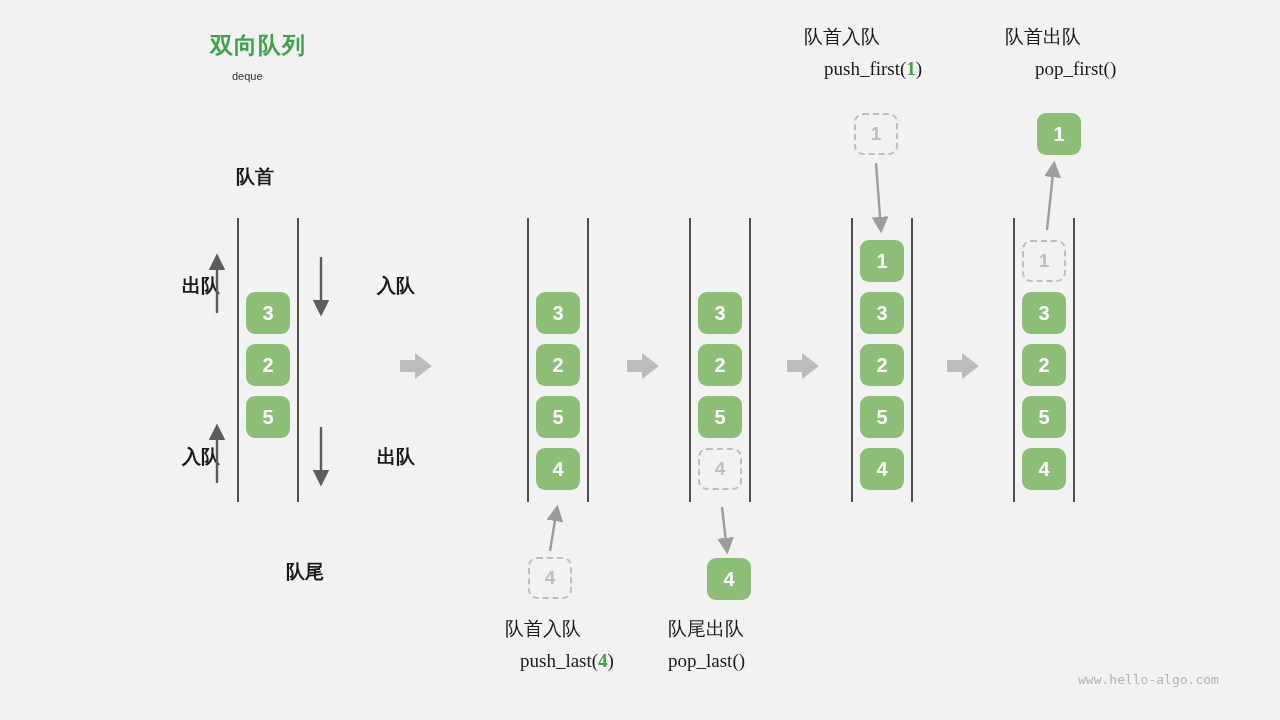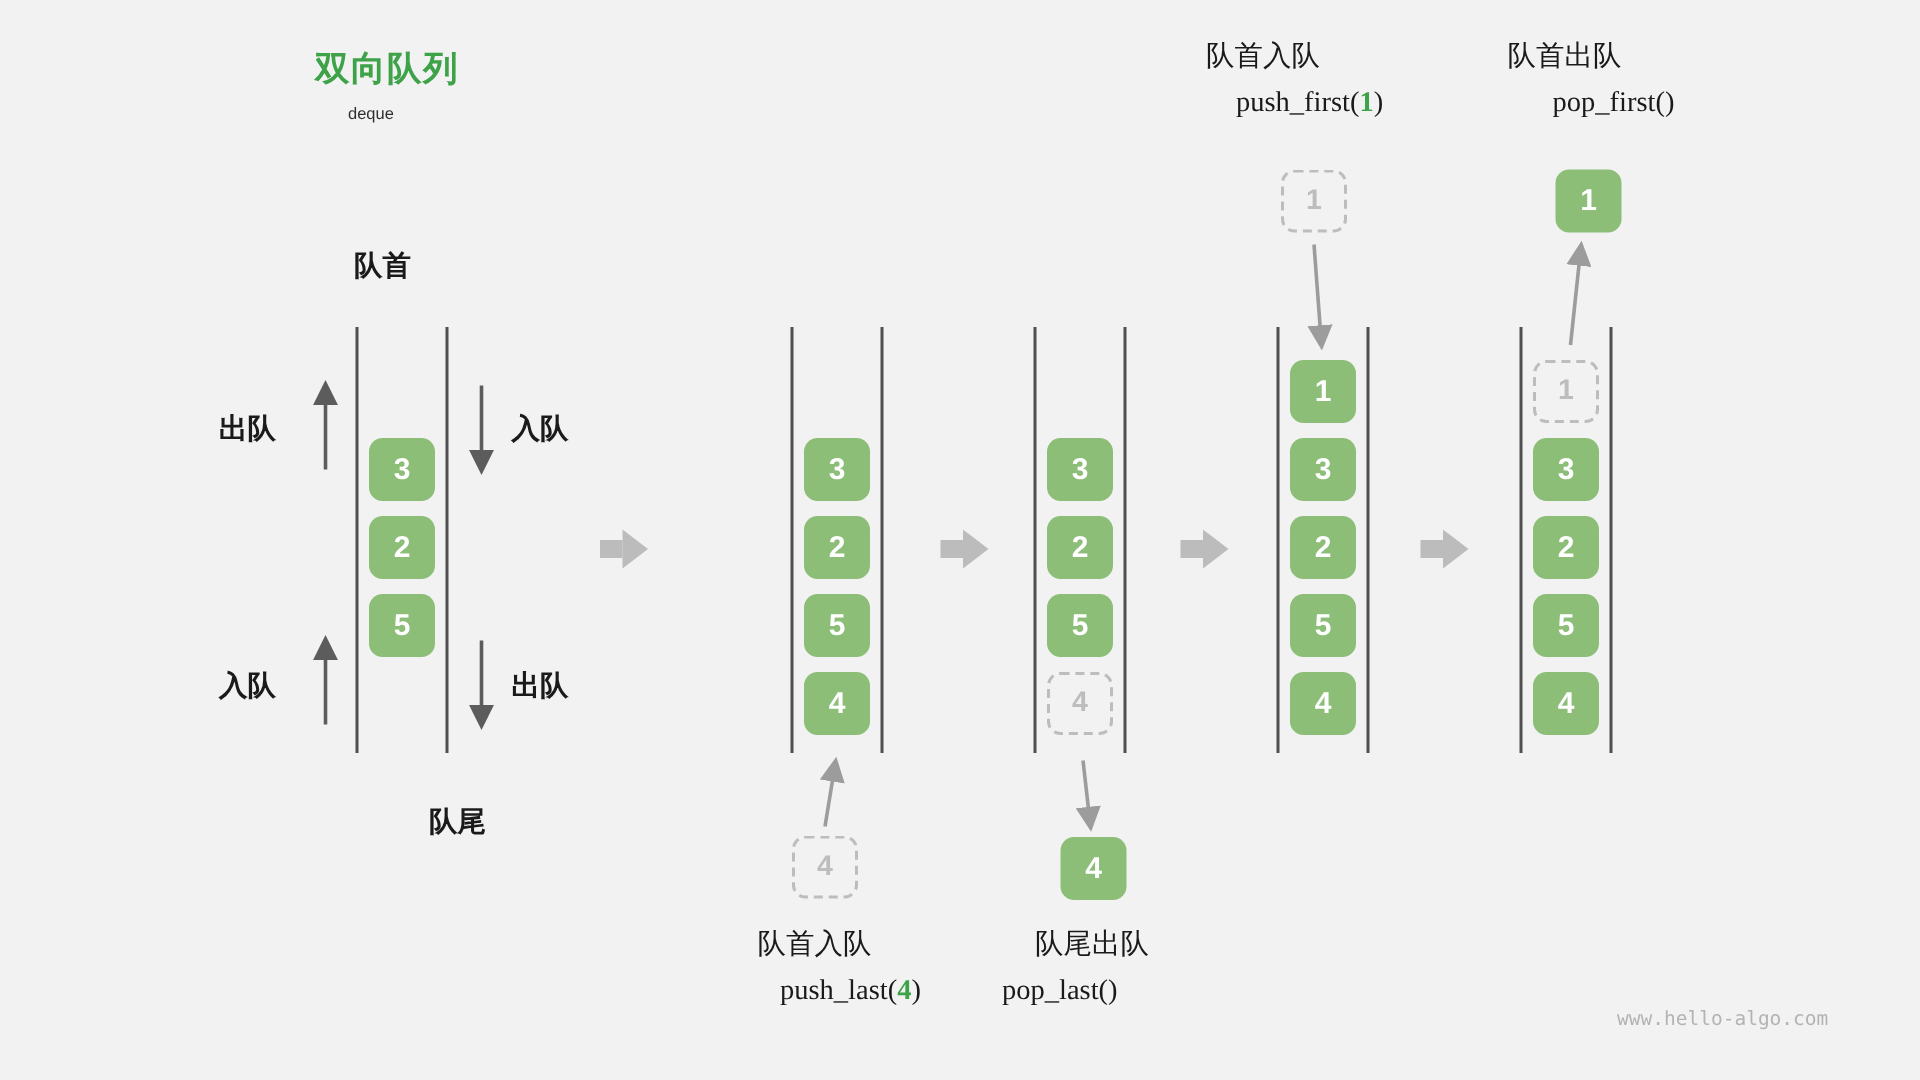--- a/index.html
+++ b/index.html
@@ -12,21 +12,21 @@
     height: 720px;
     background: var(--background, #f2f2f2);
     overflow: hidden;
   }
   .abs { position: absolute; }
 
   .title { font-size: 23px; font-weight: bold; color: var(--title-green, #3da248); letter-spacing: 1px; }
   .subtitle { font-family: Liberation Sans, sans-serif; font-size: 11px; color: #2f2f2f; }
 
   .qlabel { font-size: 19px; font-weight: bold; color: var(--text, #1a1a1a); }
-  .flow-label { font-size: 19px; font-weight: bold; color: var(--text, #1a1a1a); }
+  .flow-label { font-size: 19px; font-weight: bold; color: var(--text, #1a1a1a); margin-left: 36px; }
 
   .queue-walls {
     border-left: 2px solid var(--wall, #4f4f4f);
     border-right: 2px solid var(--wall, #4f4f4f);
   }
 
   .cell {
     width: 44px; height: 42px;
     border-radius: 9px;
     background: var(--box-green, #8cbe78);
@@ -67,21 +67,21 @@
 </style>
 </head>
 <body>
 
 <div class="canvas">
 
   <div class="abs title" style="left:210px; top:30px;font-family:Liberation Mono, monospace;">双向队列</div>
   <div class="abs subtitle" style="left:232px; top:70px;">deque</div>
 
   <div class="abs qlabel" style="left:236px; top:164px;">队首</div>
-  <div class="abs qlabel" style="left:249px; top:535px;padding-left:37px;">队尾</div>
+  <div class="abs qlabel" style="left:249px; top:559px;padding-left:37px;">队尾</div>
 
   <div class="abs flow-label" style="left:146px; top:273px;">出队</div>
   <div class="abs flow-label" style="left:341px; top:273px;">入队</div>
   <div class="abs flow-label" style="left:146px; top:444px;">入队</div>
   <div class="abs flow-label" style="left:341px; top:444px;">出队</div>
 
   <div class="abs queue-walls" style="left:237px; top:218px; width:62px; height:284px;"></div>
   <div class="abs queue-walls" style="left:527px; top:218px; width:62px; height:284px;"></div>
   <div class="abs queue-walls" style="left:689px; top:218px; width:62px; height:284px;"></div>
   <div class="abs queue-walls" style="left:851px; top:218px; width:62px; height:284px;"></div>
@@ -130,21 +130,21 @@
     <div class="head"></div>
   </div>
   <div class="abs barrow" style="left:947px; top:353px;">
     <div class="shaft"></div>
     <div class="head"></div>
   </div>
 
   <div class="abs op-title" style="left:505px; top:616px;">队首入队</div>
   <div class="abs code" style="left:520px; top:650px;"><span>push_last(</span><span class="arg">4</span><span>)</span></div>
 
-  <div class="abs op-title" style="left:668px; top:616px;margin-left:22px;">队尾出队</div>
+  <div class="abs op-title" style="left:668px; top:616px;">队尾出队</div>
   <div class="abs code" style="left:668px; top:650px;">pop_last()</div>
 
   <div class="abs op-title" style="left:804px; top:24px;">队首入队</div>
   <div class="abs code" style="left:824px; top:58px;"><span>push_first(</span><span class="arg">1</span><span>)</span></div>
 
   <div class="abs op-title" style="left:1005px; top:24px;">队首出队</div>
   <div class="abs code" style="left:1035px; top:58px;">pop_first()</div>
 
   <div class="abs watermark" style="left:1078px; top:672px;">www.hello-algo.com</div>
 

